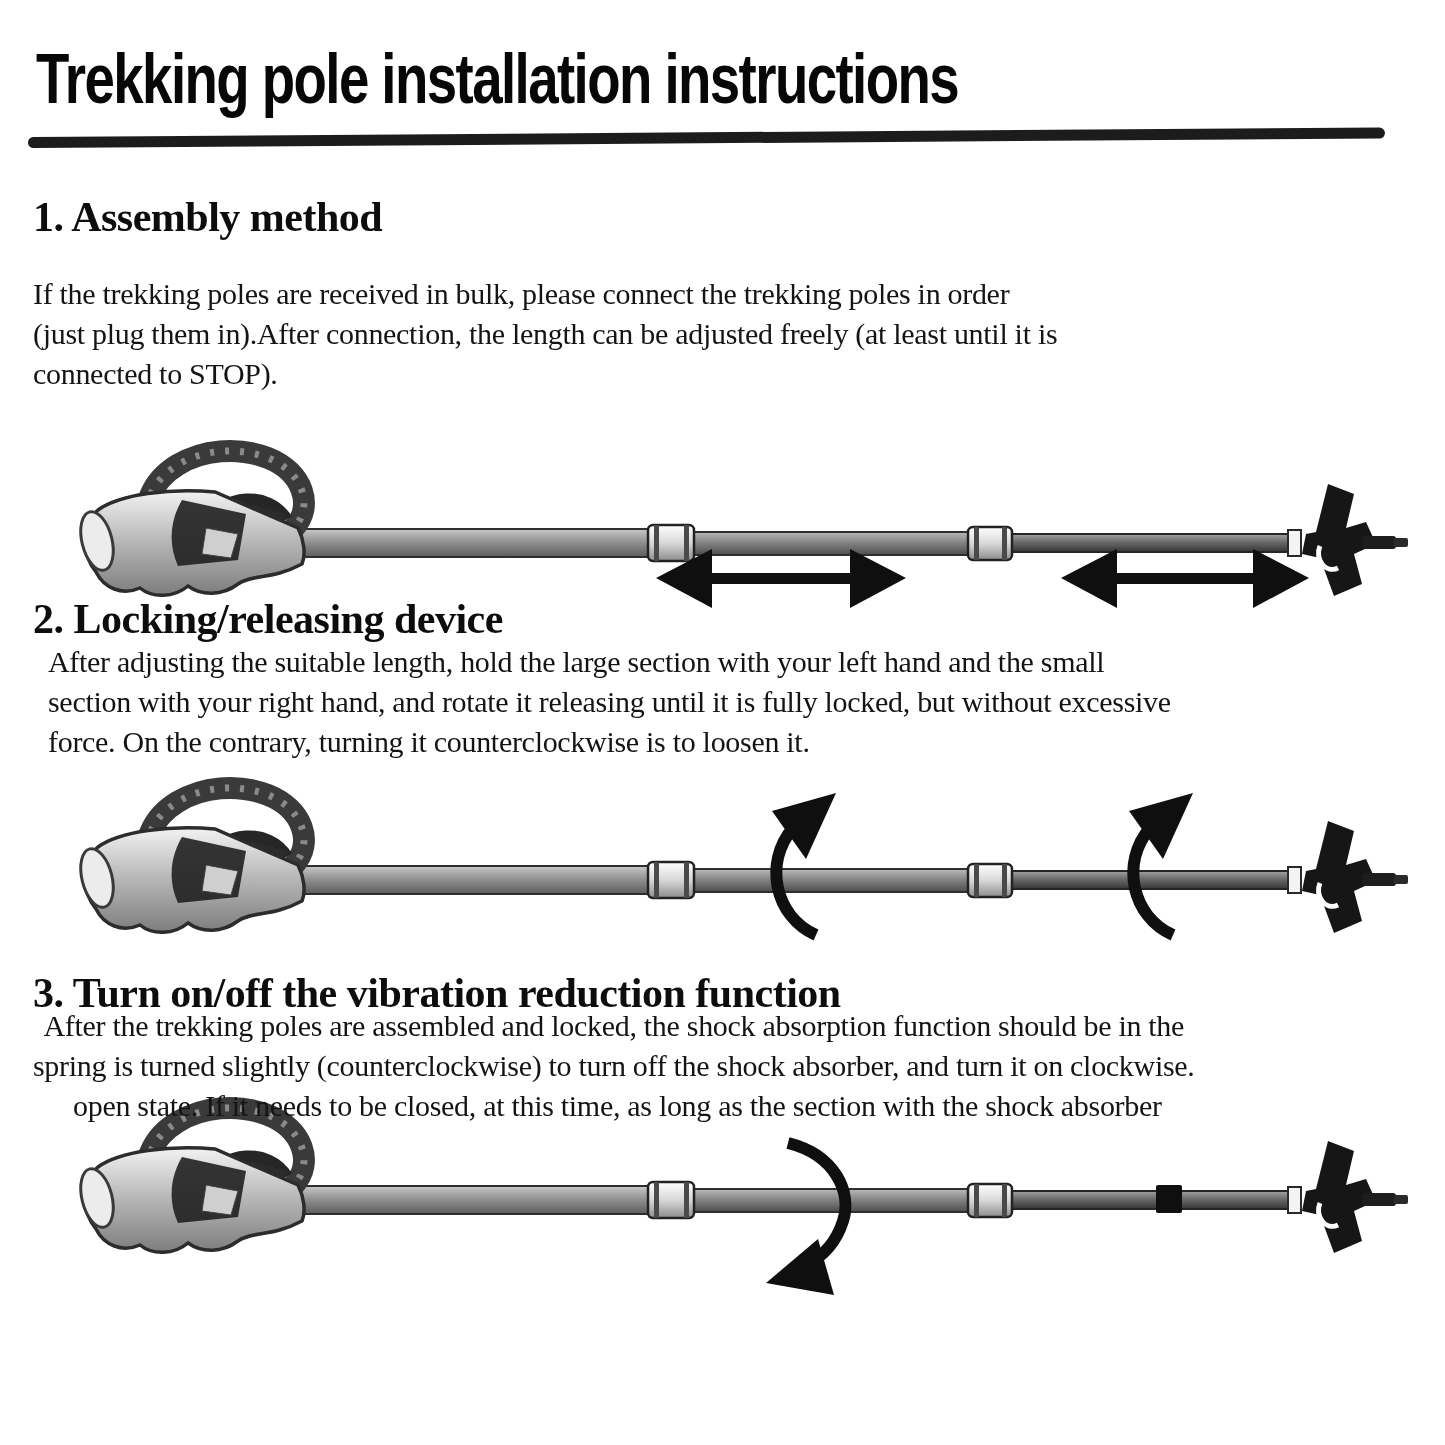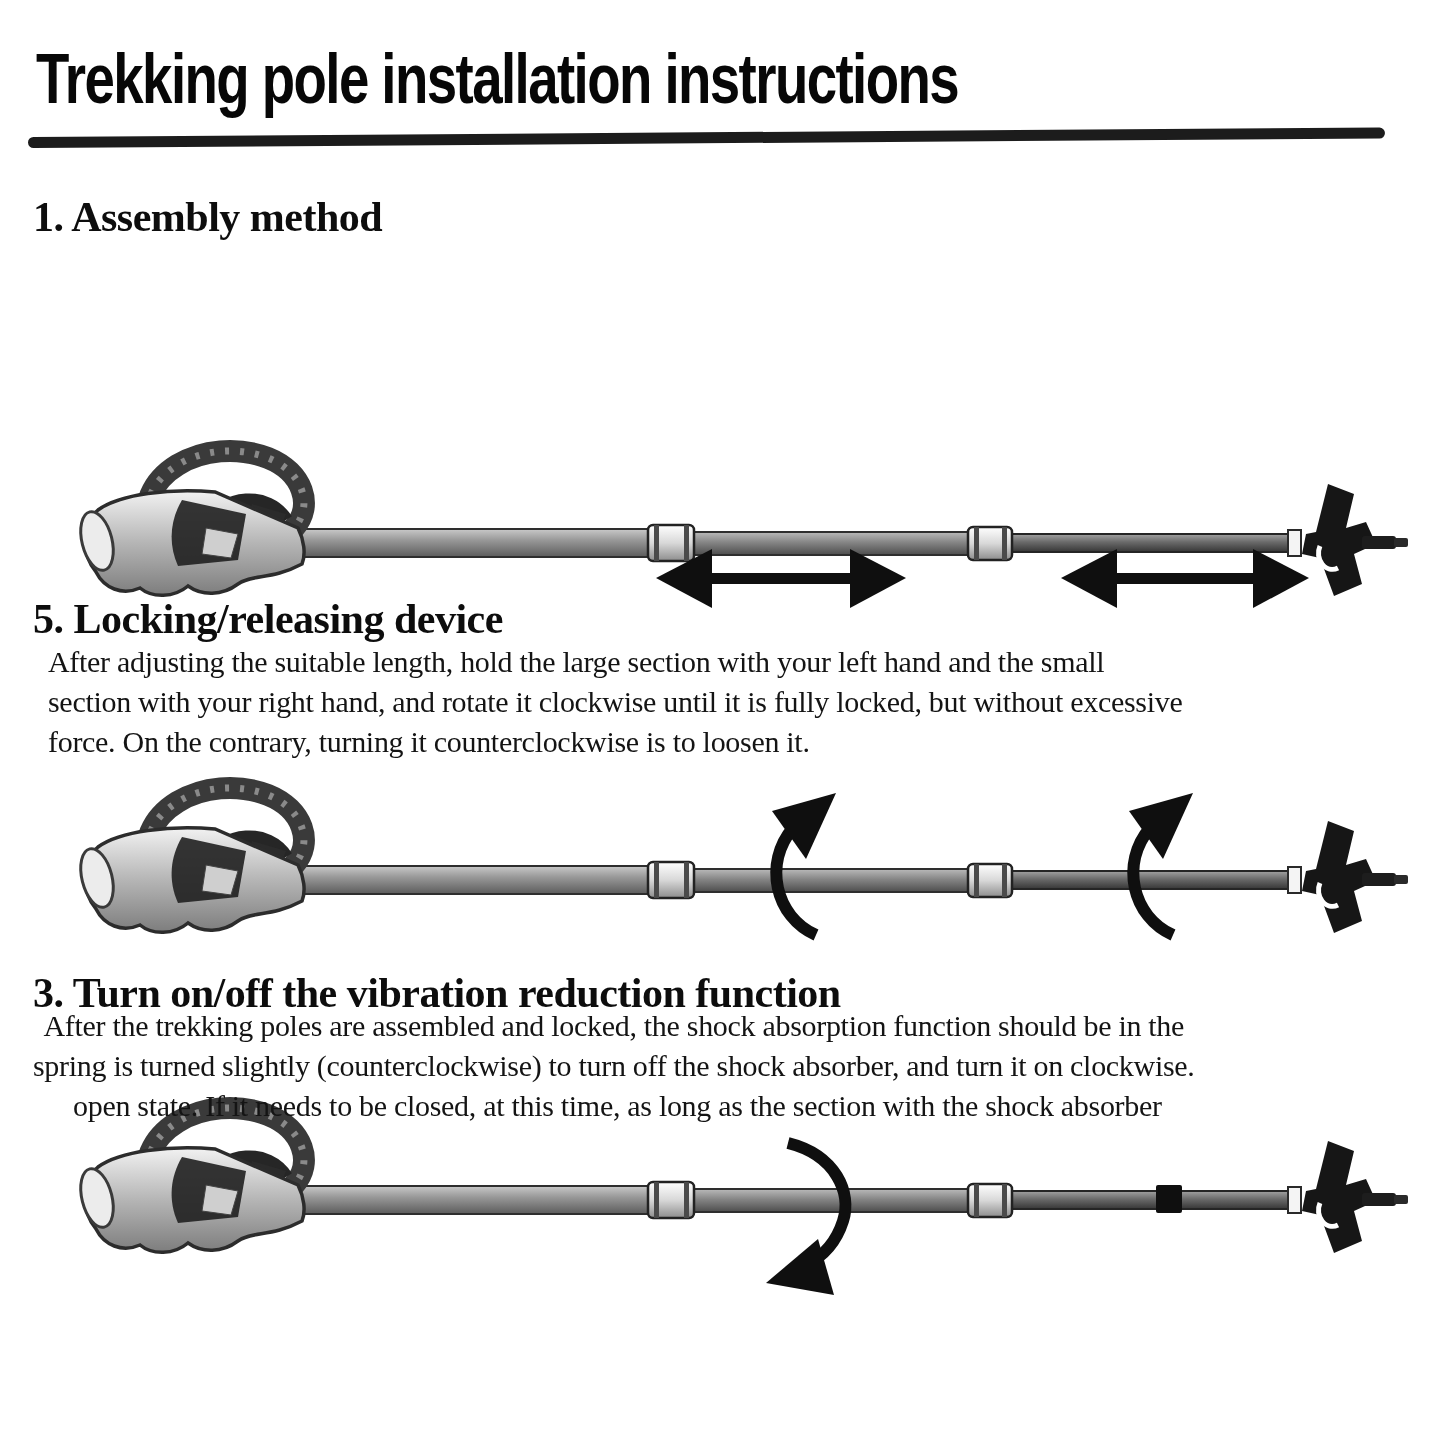--- a/index.html
+++ b/index.html
@@ -134,25 +134,30 @@
         <path d="M788,58 C836,70 852,108 843,136 C836,158 822,172 806,180" fill="none" stroke="#0f0f0f" stroke-width="12"></path>
         <polygon points="766,198 818,154 834,210" fill="#0f0f0f"></polygon>
       </g>
     </g>
   </svg>
 
   <div class="abs page-title">Trekking pole installation instructions</div>
   <div class="abs title-rule"></div>
 
   <div class="abs sec-heading h1">1. Assembly method</div>
+  <div class="abs body-text p1">
+    <div class="line">If the trekking poles are received in bulk, please connect the trekking poles in order</div>
+    <div class="line">(just plug them in).After connection, the length can be adjusted freely (at least until it is</div>
+    <div class="line">connected to STOP).</div>
+  </div>
 
-  <div class="abs sec-heading h2">5. Locking/releasing device</div>
+  <div class="abs sec-heading h2">2. Locking/releasing device</div>
   <div class="abs body-text p2">
     <div class="line">After adjusting the suitable length, hold the large section with your left hand and the small</div>
-    <div class="line">section with your right hand, and rotate it clockwise until it is fully locked, but without excessive</div>
+    <div class="line">section with your right hand, and rotate it releasing until it is fully locked, but without excessive</div>
     <div class="line">force. On the contrary, turning it counterclockwise is to loosen it.</div>
   </div>
 
   <div class="abs sec-heading h3">3. Turn on/off the vibration reduction function</div>
   <div class="abs body-text p3">
     <div class="line">After the trekking poles are assembled and locked, the shock absorption function should be in the</div>
     <div class="line">spring is turned slightly (counterclockwise) to turn off the shock absorber, and turn it on clockwise.</div>
     <div class="line"> open state. If it needs to be closed, at this time, as long as the section with the shock absorber</div>
   </div>
 

